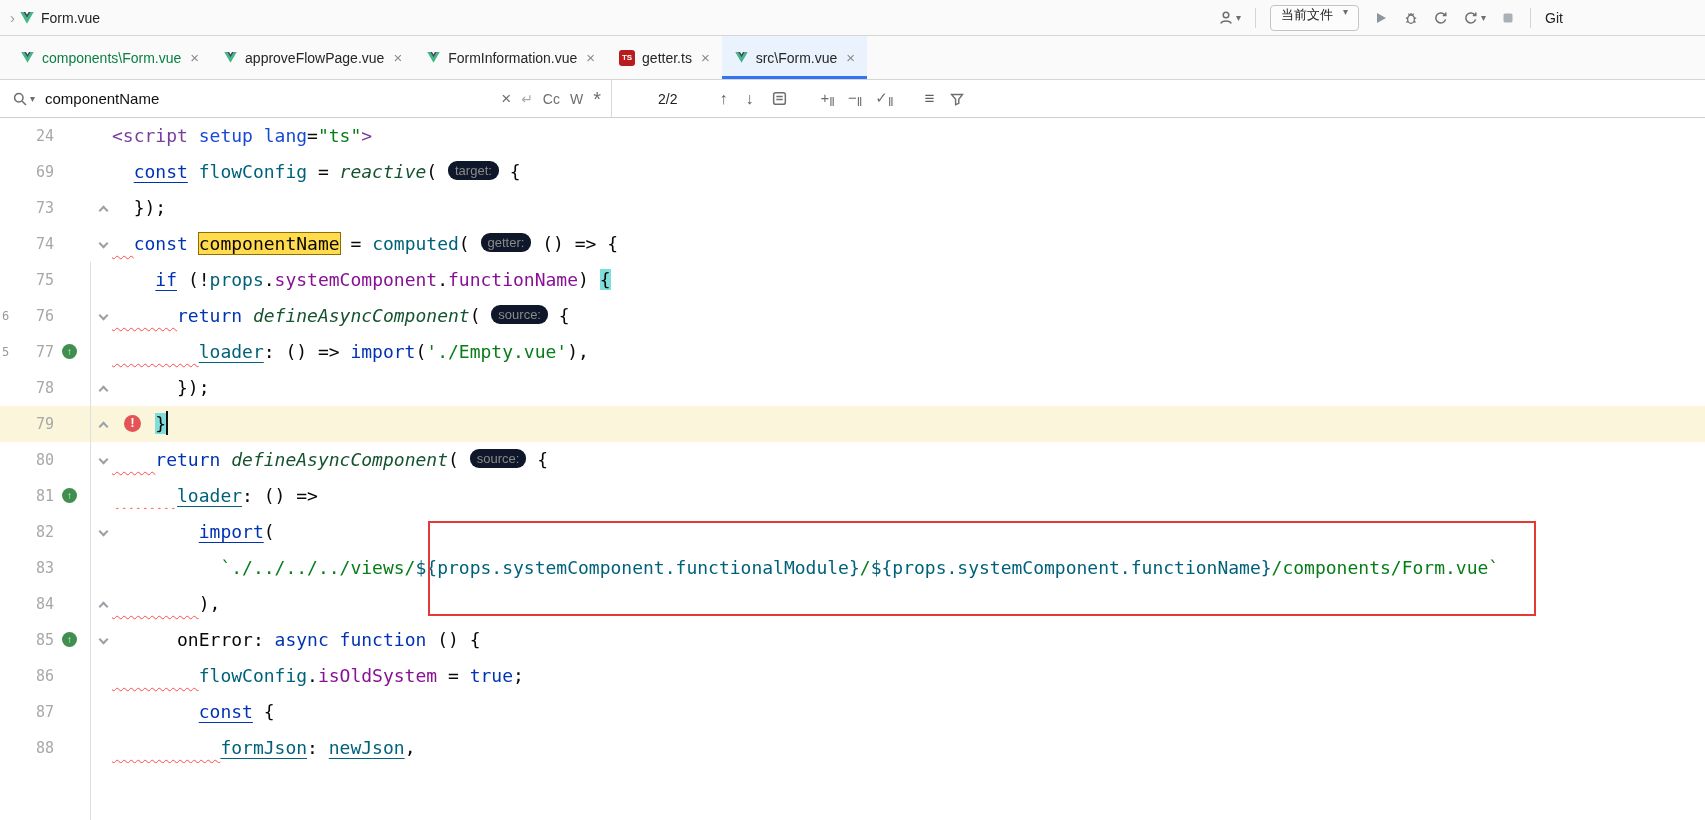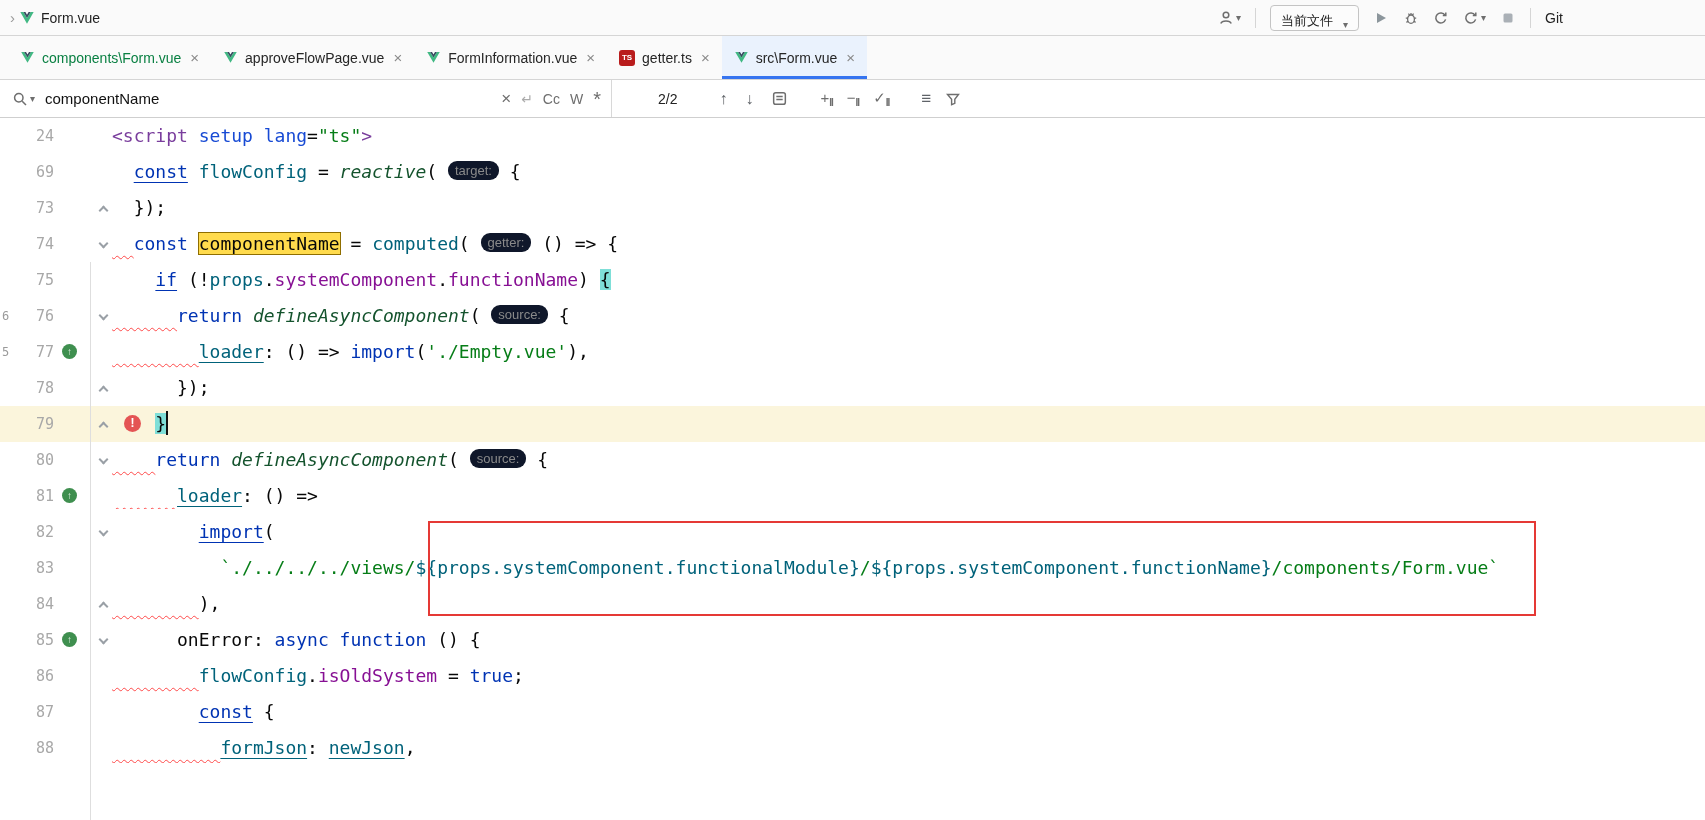--- a/index.html
+++ b/index.html
@@ -10,21 +10,21 @@
   .titlebar { height:36px; display:flex; align-items:center; background:#FAFAFA;
     border-bottom:1px solid #D5D5D5; padding:0 8px; }
   .tb-crumb { color:#9a9a9a; font-size:15px; margin:0 4px 0 2px; }
   .tb-file { font-size:14px; color:#1f1f1f; margin-left:6px; }
   .tb-right { margin-left:auto; display:flex; align-items:center; gap:14px; }
   .tb-spacer { width:120px; }
   .vdiv { width:1px; height:20px; background:#D5D5D5; }
   .ico { display:inline-flex; align-items:center; justify-content:center;
     color:#6E6E6E; cursor:default; }
   .chev { font-size:10px; color:#6E6E6E; margin-left:2px; }
-  .runconf-btn { display:inline-flex; align-items:flex-end; gap:8px; height:26px;
+  .runconf-btn { display:inline-flex; align-items:flex-start; gap:8px; height:26px;
     padding:0 10px; border:1px solid #C4C4C4; border-radius:4px; background:#FCFCFC;
     font-size:13px; color:#222; }
   .git-label { font-size:14px; color:#222; }
 
   
   .tabbar { height:44px; display:flex; align-items:stretch; background:#FAFAFA;
     border-bottom:1px solid #D5D5D5; padding-left:8px; }
   .tab { display:flex; align-items:center; gap:7px; padding:0 12px; font-size:14px;
     color:#262626; position:relative; }
   .tab .tab-close { color:#8a8a8a; font-size:15px; margin-left:2px; }
@@ -40,21 +40,21 @@
   .search-left { width:612px; display:flex; align-items:center; gap:10px;
     padding:0 10px 0 12px; border-right:1px solid #D8D8D8; }
   .search-query { font-size:15px; color:#111; }
   .search-flex { flex:1; }
   .tgl { color:#6E6E6E; font-size:14px; }
   .tgl.star { font-size:20px; line-height:10px; }
   .search-right { display:flex; align-items:center; gap:18px; padding-left:46px; }
   .match-count { color:#222; font-size:14px; margin-right:24px; }
   .arr { font-size:16px; color:#5f6368; }
   .multi { color:#6E6E6E; font-size:15px; }
-  .multi .sub { font-size:10px; vertical-align:-3px; letter-spacing:-1px;font-weight:bold; }
+  .multi .sub { font-size:12px; vertical-align:-3px; letter-spacing:-1px; }
   .grp { display:flex; align-items:center; gap:14px; margin-left:14px; }
   .lines-ico { font-size:17px; color:#5f6368; }
 
   
   .editor { position:relative; height:702px; background:#fff; overflow:hidden; }
   .row { position:relative; height:36px; line-height:36px; }
   .row.current { background:#FBF5DC; }
   .ln { position:absolute; left:8px; top:0; width:46px; text-align:right;
     color:#A8A8A8; font:15px/36px "DejaVu Sans Mono", monospace; }
   .edge-num { position:absolute; left:2px; top:0; color:#9a9a9a;

